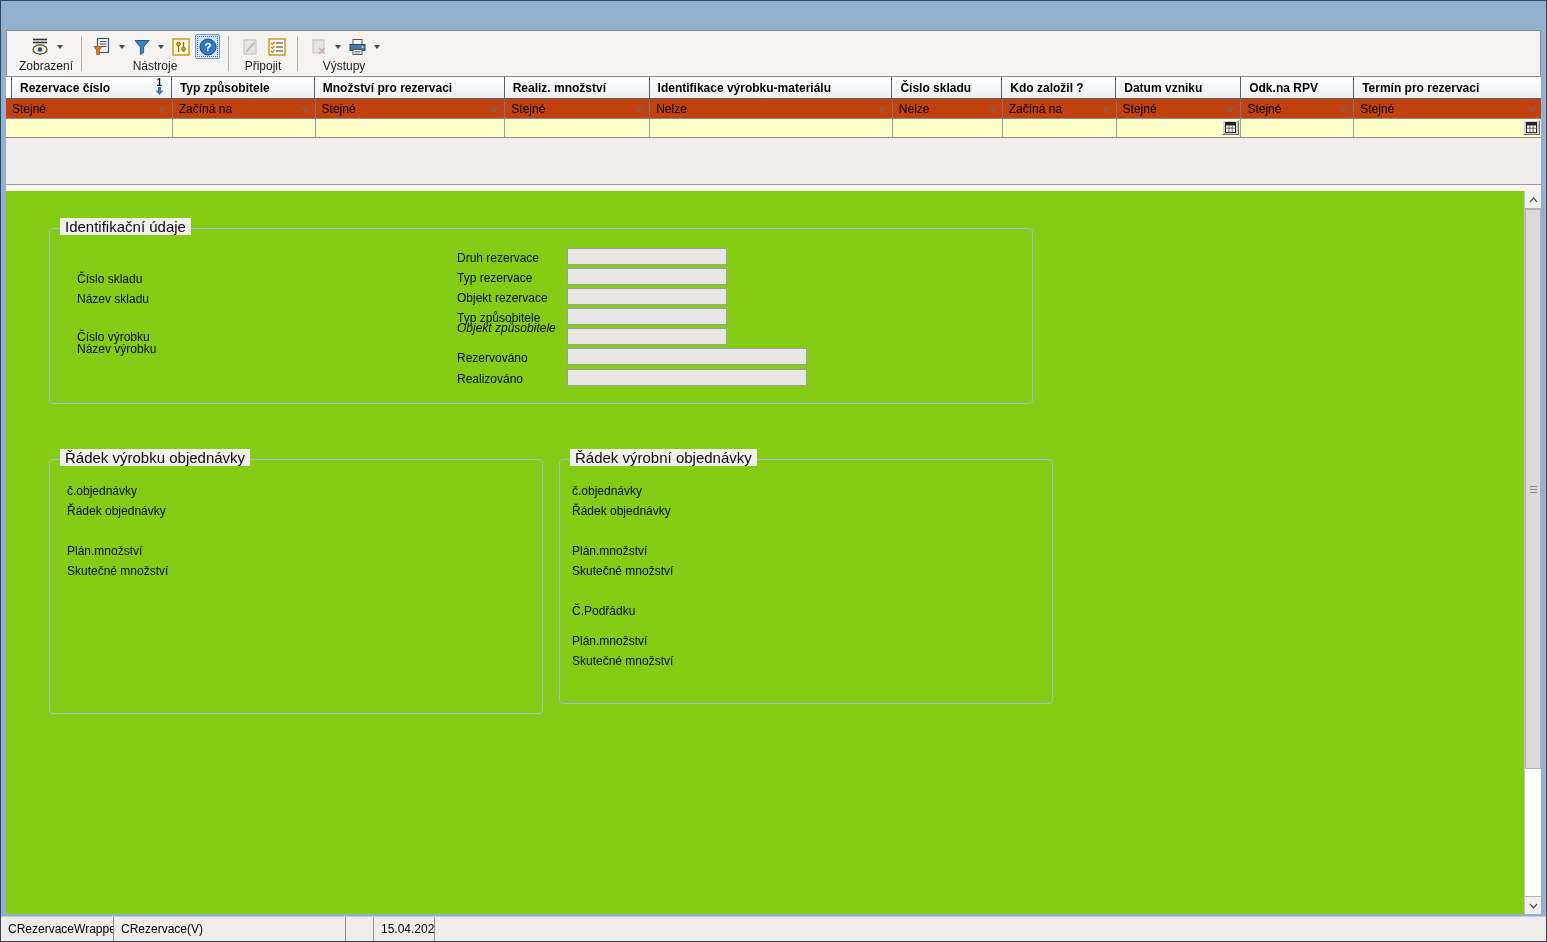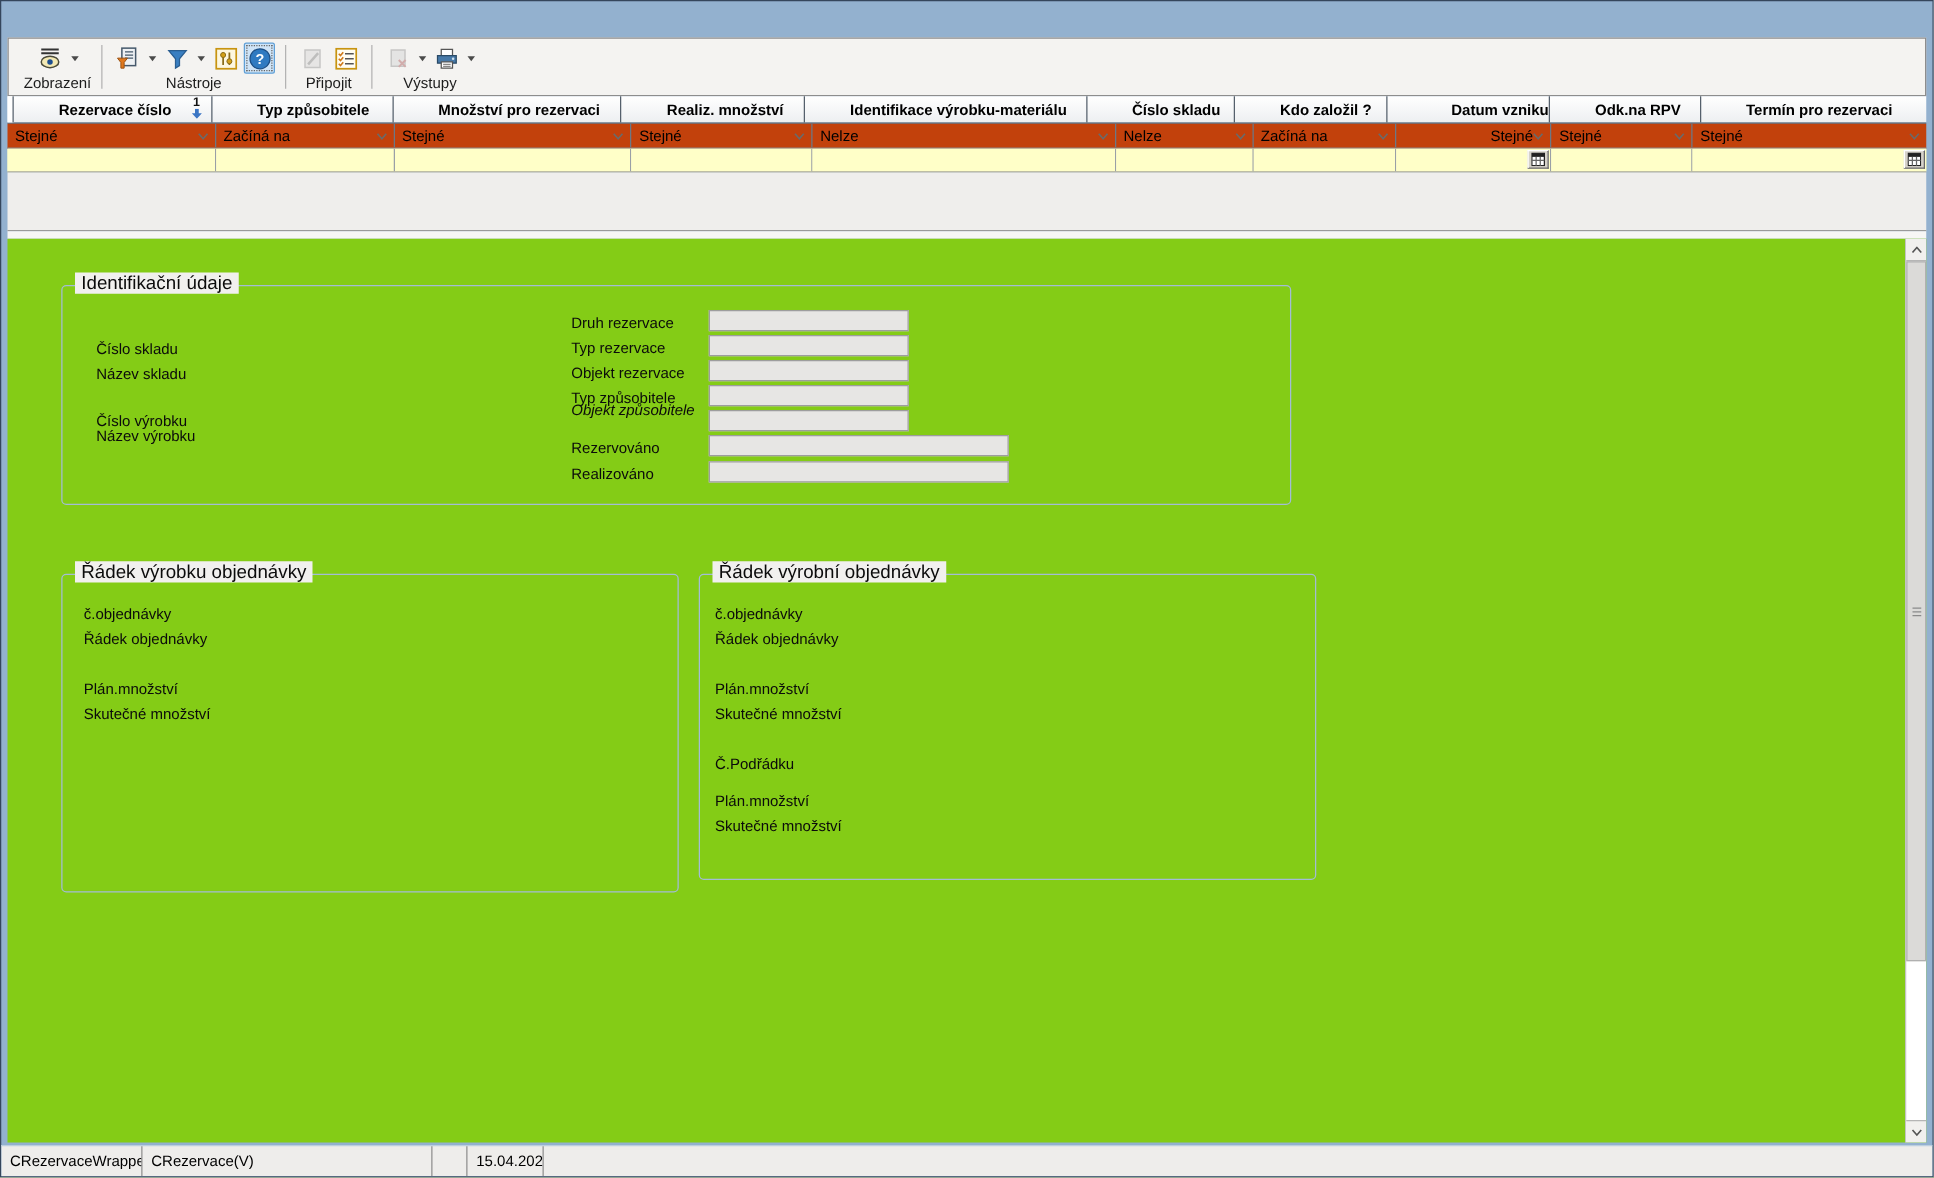--- a/index.html
+++ b/index.html
@@ -23,37 +23,37 @@
   .tb-label{font-size:12px;color:#1c1c1c;white-space:nowrap;}
   .tb-sep{width:1px;background:#b3b3b3;margin:3px 2px;}
   .tb-btn{width:25px;height:25px;display:flex;align-items:center;justify-content:center;border:1px solid transparent;border-radius:2px;cursor:pointer;}
   .tb-btn.active{background:#cfe4f7;border:1px solid #5f9fd6;outline:1px dotted #666;outline-offset:-3px;}
   .tb-btn.disabled{opacity:.5;cursor:default;}
   .dd-arrow{width:0;height:0;border-left:3.5px solid transparent;border-right:3.5px solid transparent;border-top:4px solid #4a4a4a;margin:0 2px;cursor:pointer;}
 
   
   .grid-header{position:absolute;top:76px;left:5px;right:5px;height:22px;display:flex;background:linear-gradient(#ffffff,#edeff1);border-bottom:1px solid #55606c;}
   .gh-stub{width:6px;border-right:1px solid #55606c;background:#fff;}
-  .gh-cell{position:relative;display:flex;align-items:center;padding-left:8px;font-size:12px;font-weight:bold;color:#000;border-right:1px solid #55606c;overflow:hidden;white-space:nowrap;margin-left:28px;}
+  .gh-cell{position:relative;display:flex;align-items:center;padding-left:8px;font-size:12px;font-weight:bold;color:#000;border-right:1px solid #55606c;overflow:hidden;white-space:nowrap;}
   .sort-ind{position:absolute;right:7px;top:1px;display:flex;flex-direction:column;align-items:center;line-height:9px;}
   .sort-num{font-size:10px;font-weight:bold;color:#111;}
 
   .grid-filter{position:absolute;top:98px;left:5px;right:5px;height:20px;display:flex;background:#c2410c;border-bottom:1px solid #8a8a8a;}
   .gf-cell{position:relative;display:flex;align-items:center;justify-content:space-between;padding:0 5px 0 6px;font-size:12px;color:#000;border-right:1px solid #6b7886;overflow:hidden;white-space:nowrap;cursor:pointer;}
 
   .grid-input{position:absolute;top:118px;left:5px;right:5px;height:19px;display:flex;background:#ffffc8;border-bottom:1px solid #8a8a8a;}
   .gi-cell{position:relative;border-right:1px solid #9aa0a6;background:#ffffc8;}
   .cal-btn{position:absolute;right:1px;top:1px;width:17px;height:15px;background:#d6d2ca;border:1px solid;border-color:#ffffff #6a6a6a #6a6a6a #ffffff;display:flex;align-items:center;justify-content:center;cursor:pointer;}
 
   .grid-empty{position:absolute;top:137px;left:5px;right:5px;height:47px;background:#efeeec;border-bottom:1px solid #9a9a9a;}
   .splitter{position:absolute;top:184px;left:5px;right:5px;height:6px;background:#f7f6f5;}
 
   
   .c0{width:167px;}.c0h{width:160px;}.c1{width:143px;}.c2{width:190px;}.c3{width:145px;}.c4{width:243px;}
-  .c5{width:110px;}.c6{width:114px;}.c7{width:125px;justify-content:flex-end;}.c8{width:113px;}.c9{width:187px;border-right:none !important;}
+  .c5{width:110px;}.c6{width:114px;}.c7{width:125px;}.c8{width:113px;}.c9{width:187px;border-right:none !important;}
 
   
   .panel{position:absolute;top:190px;left:5px;right:5px;bottom:27px;background:#84cc16;overflow:hidden;}
   .groupbox{position:absolute;border:1px solid #a3bcd6;border-radius:4px;}
   .gb-title{position:absolute;top:-11px;left:10px;background:#f1f0ee;padding:0 5px;font-size:15px;color:#0b0b0b;white-space:nowrap;}
   .lbl{position:absolute;font-size:12px;color:#0b0b0b;white-space:nowrap;}
   .field{position:absolute;height:17px;width:160px;background:#e7e6e4;border:1px solid #9d9d9d;}
   .field.wide{width:240px;}
 
   

